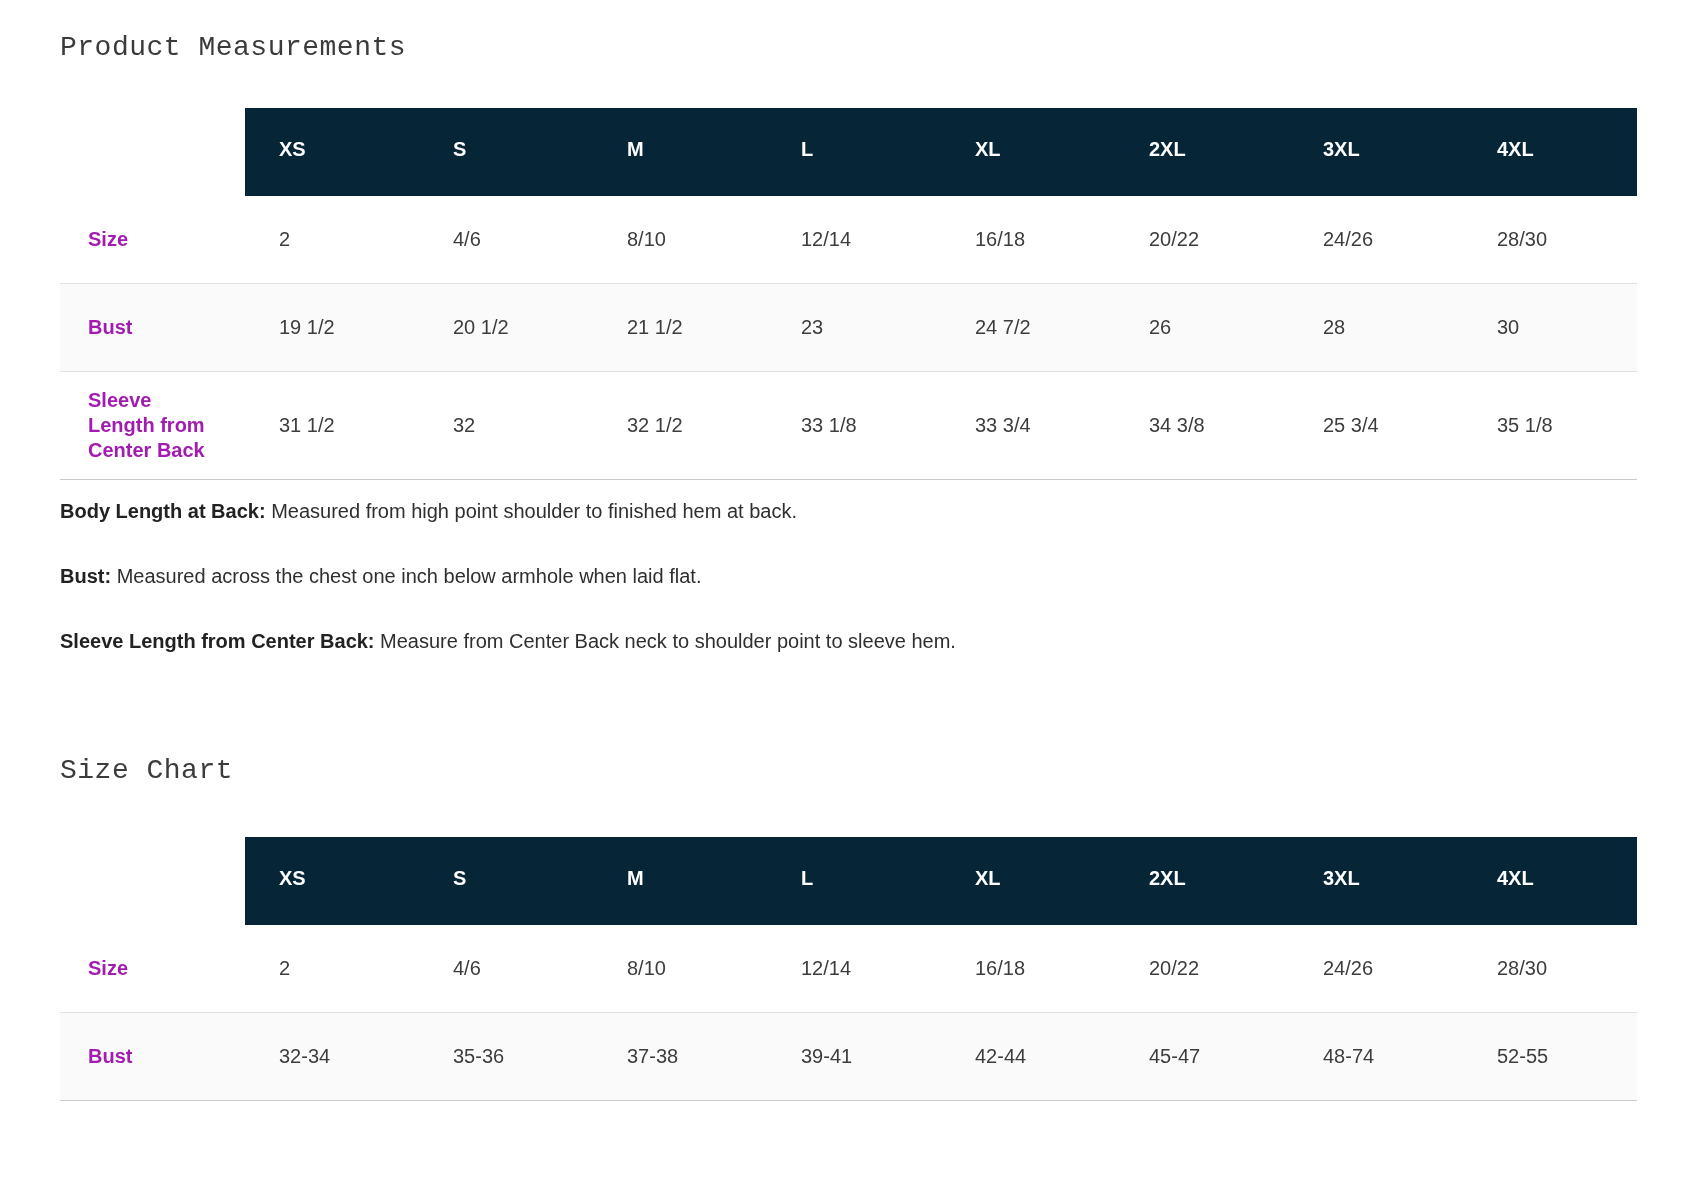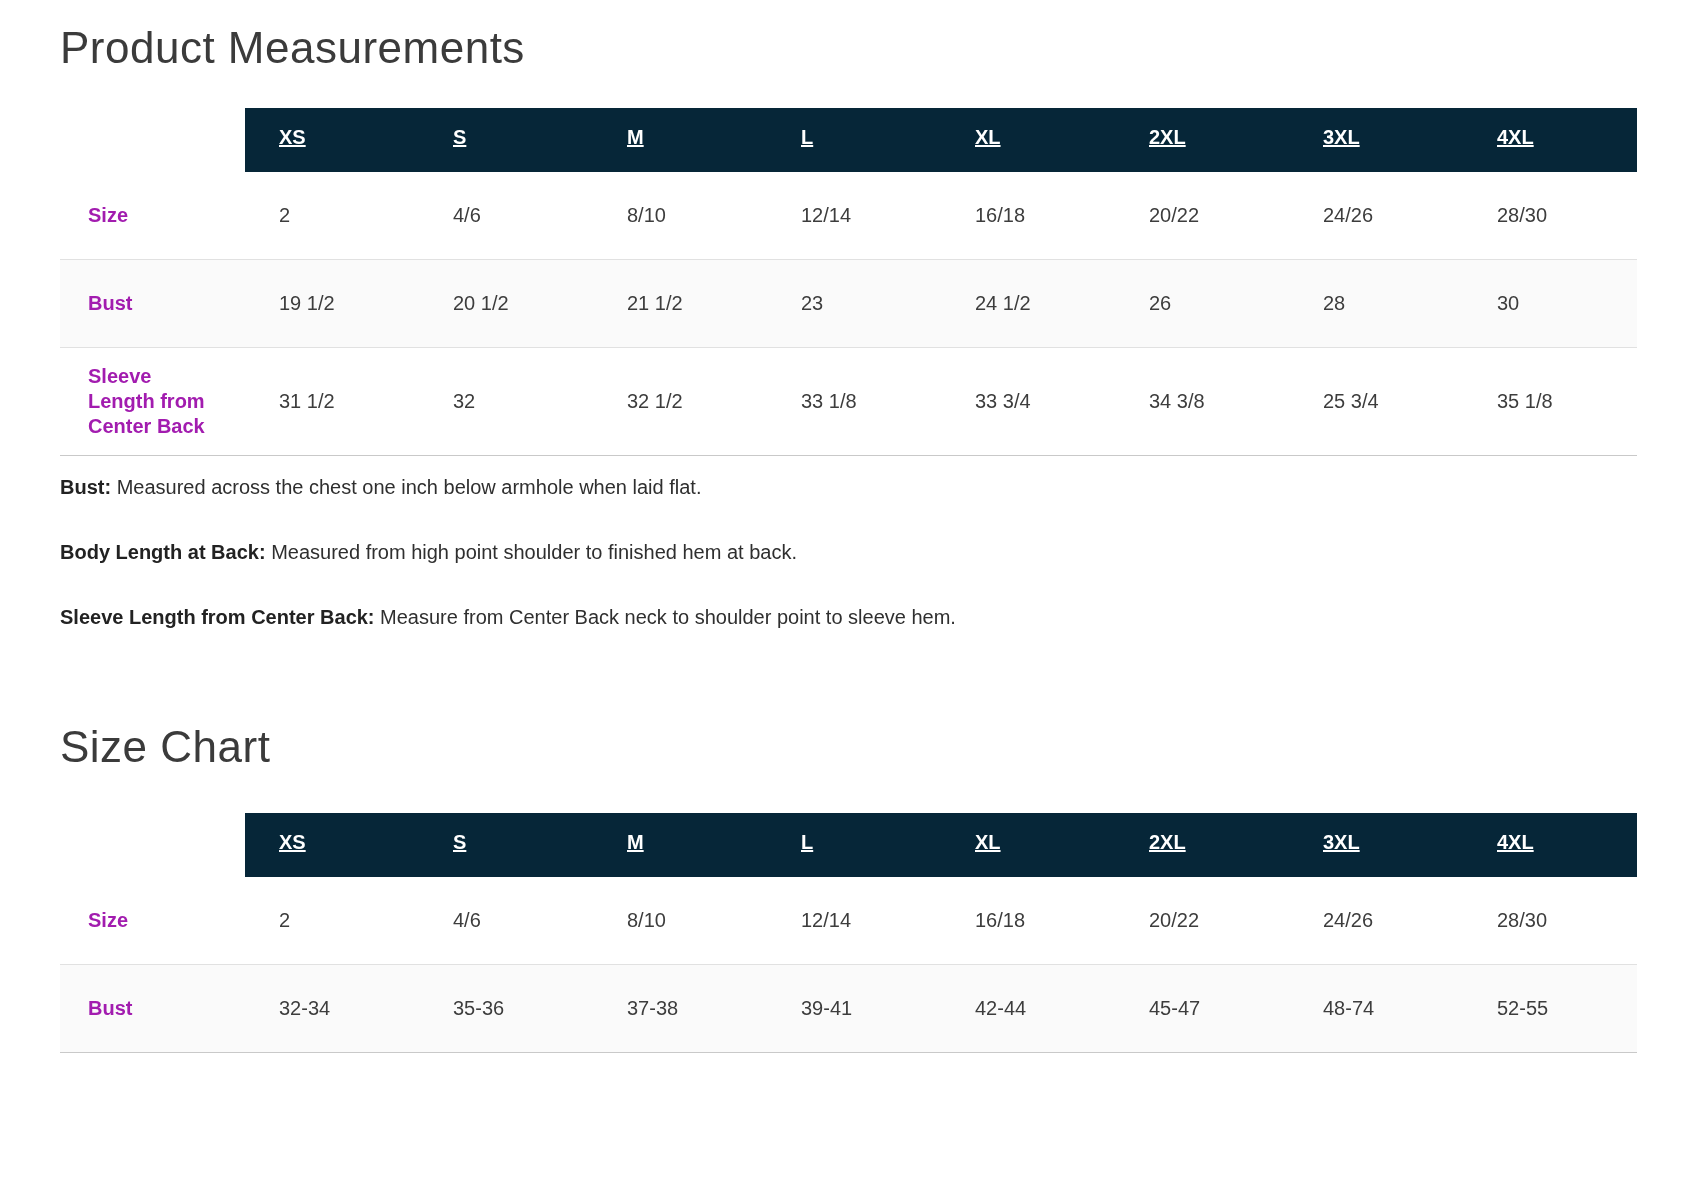--- a/index.html
+++ b/index.html
@@ -8,22 +8,22 @@
     background: #ffffff;
     font-family: "Liberation Sans", sans-serif;
     color: #3d3d3d;
     overflow: hidden;
   }
   .page {
     width: 1688px; height: 1200px;
     padding: 0 52px 0 60px;
   }
   h1.section-title {
-    font-family: Liberation Sans, sans-serif;
-    font-size: 44px;
+    font-family: Liberation Mono, monospace;
+    font-size: 28px;
     line-height: 56px;
     font-weight: 500;
     color: var(--title-color, #3b3b3b);
     letter-spacing: 0.5px;
   }
   #pm-title { margin-top: 20px; }
   #sc-title { margin-top: 88px; }
   .table-wrap { margin-top: 32px; }
   #sc-table-wrap { margin-top: 38px; }
 
@@ -34,24 +34,23 @@
     font-size: 20px;
   }
   table.size-table col.label-col { width: 185px; }
   table.size-table col.size-col  { width: 174px; }
 
   table.size-table thead th {
     background: var(--header-bg, #062638);
     color: var(--header-text, #ffffff);
     font-weight: 700;
     text-align: left;
-    height: 64px;
+    height: 88px;
     padding: 0 10px 6px 34px;
     vertical-align: middle;
-    text-decoration: underline;
   }
   table.size-table thead th.corner-cell {
     background: transparent;
   }
 
   table.size-table tbody tr:nth-child(even) {
     background: var(--row-alt-bg, #fafafa);
   }
   table.size-table tbody tr {
     border-top: 1px solid var(--border-inner, #e1e1e1);
@@ -129,21 +128,21 @@
             <td class="value-cell">20/22</td>
             <td class="value-cell">24/26</td>
             <td class="value-cell">28/30</td>
           </tr>
           <tr>
             <th class="label-cell">Bust</th>
             <td class="value-cell">19 1/2</td>
             <td class="value-cell">20 1/2</td>
             <td class="value-cell">21 1/2</td>
             <td class="value-cell">23</td>
-            <td class="value-cell">24 1/2</td>
+            <td class="value-cell">24 7/2</td>
             <td class="value-cell">26</td>
             <td class="value-cell">28</td>
             <td class="value-cell">30</td>
           </tr>
           <tr>
             <th class="label-cell">Sleeve Length from Center Back</th>
             <td class="value-cell">31 1/2</td>
             <td class="value-cell">32</td>
             <td class="value-cell">32 1/2</td>
             <td class="value-cell">33 1/8</td>
@@ -151,24 +150,24 @@
             <td class="value-cell">34 3/8</td>
             <td class="value-cell">25 3/4</td>
             <td class="value-cell">35 1/8</td>
           </tr>
         </tbody>
       </table>
     </div>
 
   <div class="notes">
     <p>
-      <span class="note-term">Bust:</span><span> Measured across the chest one inch below armhole when laid flat.</span>
+      <span class="note-term">Body Length at Back:</span><span> Measured from high point shoulder to finished hem at back.</span>
     </p>
     <p>
-      <span class="note-term">Body Length at Back:</span><span> Measured from high point shoulder to finished hem at back.</span>
+      <span class="note-term">Bust:</span><span> Measured across the chest one inch below armhole when laid flat.</span>
     </p>
     <p>
       <span class="note-term">Sleeve Length from Center Back:</span><span> Measure from Center Back neck to shoulder point to sleeve hem.</span>
     </p>
   </div>
 
   <h1 id="sc-title" class="section-title">Size Chart</h1>
 
   <div id="sc-table-wrap" class="table-wrap">
       <table class="size-table">

